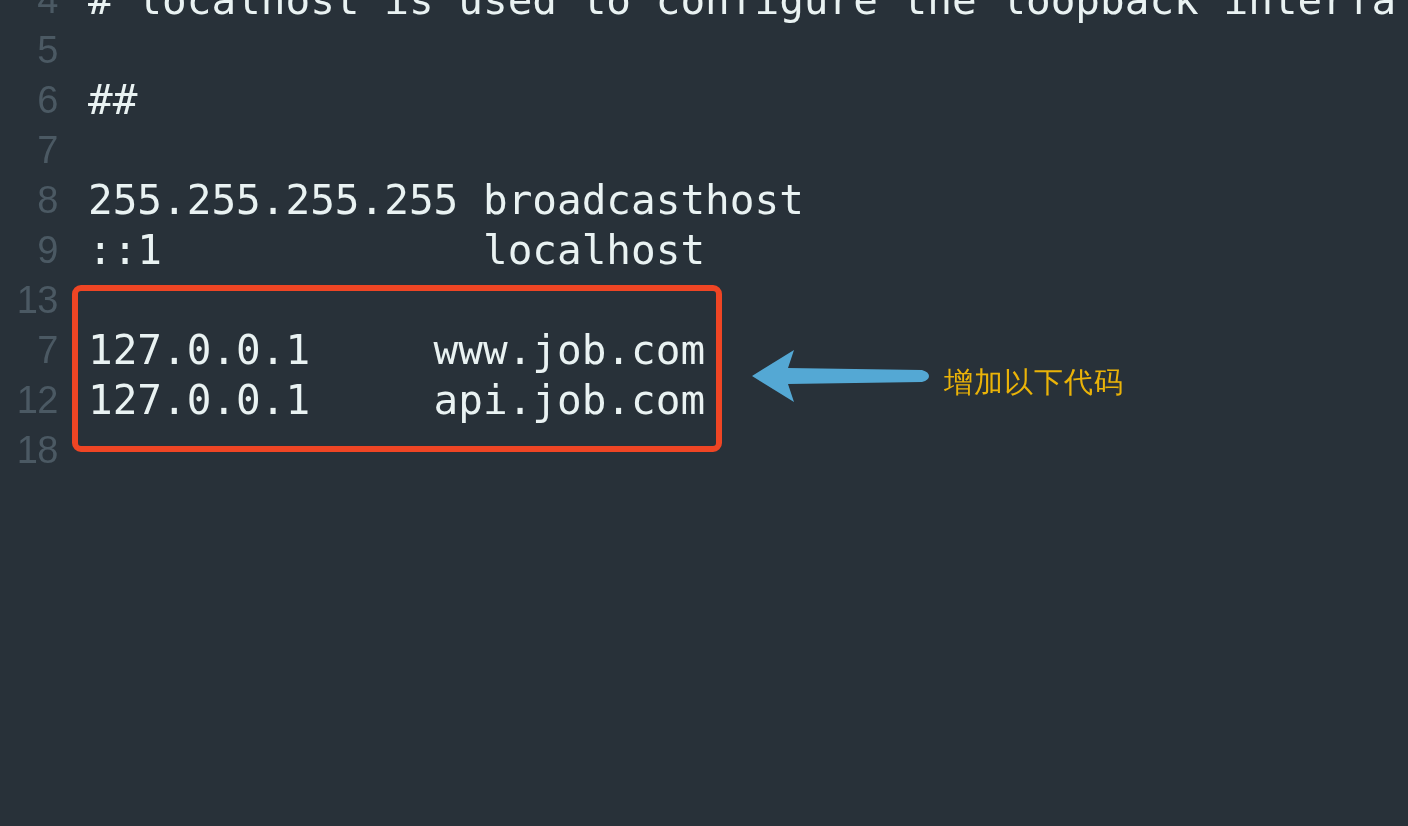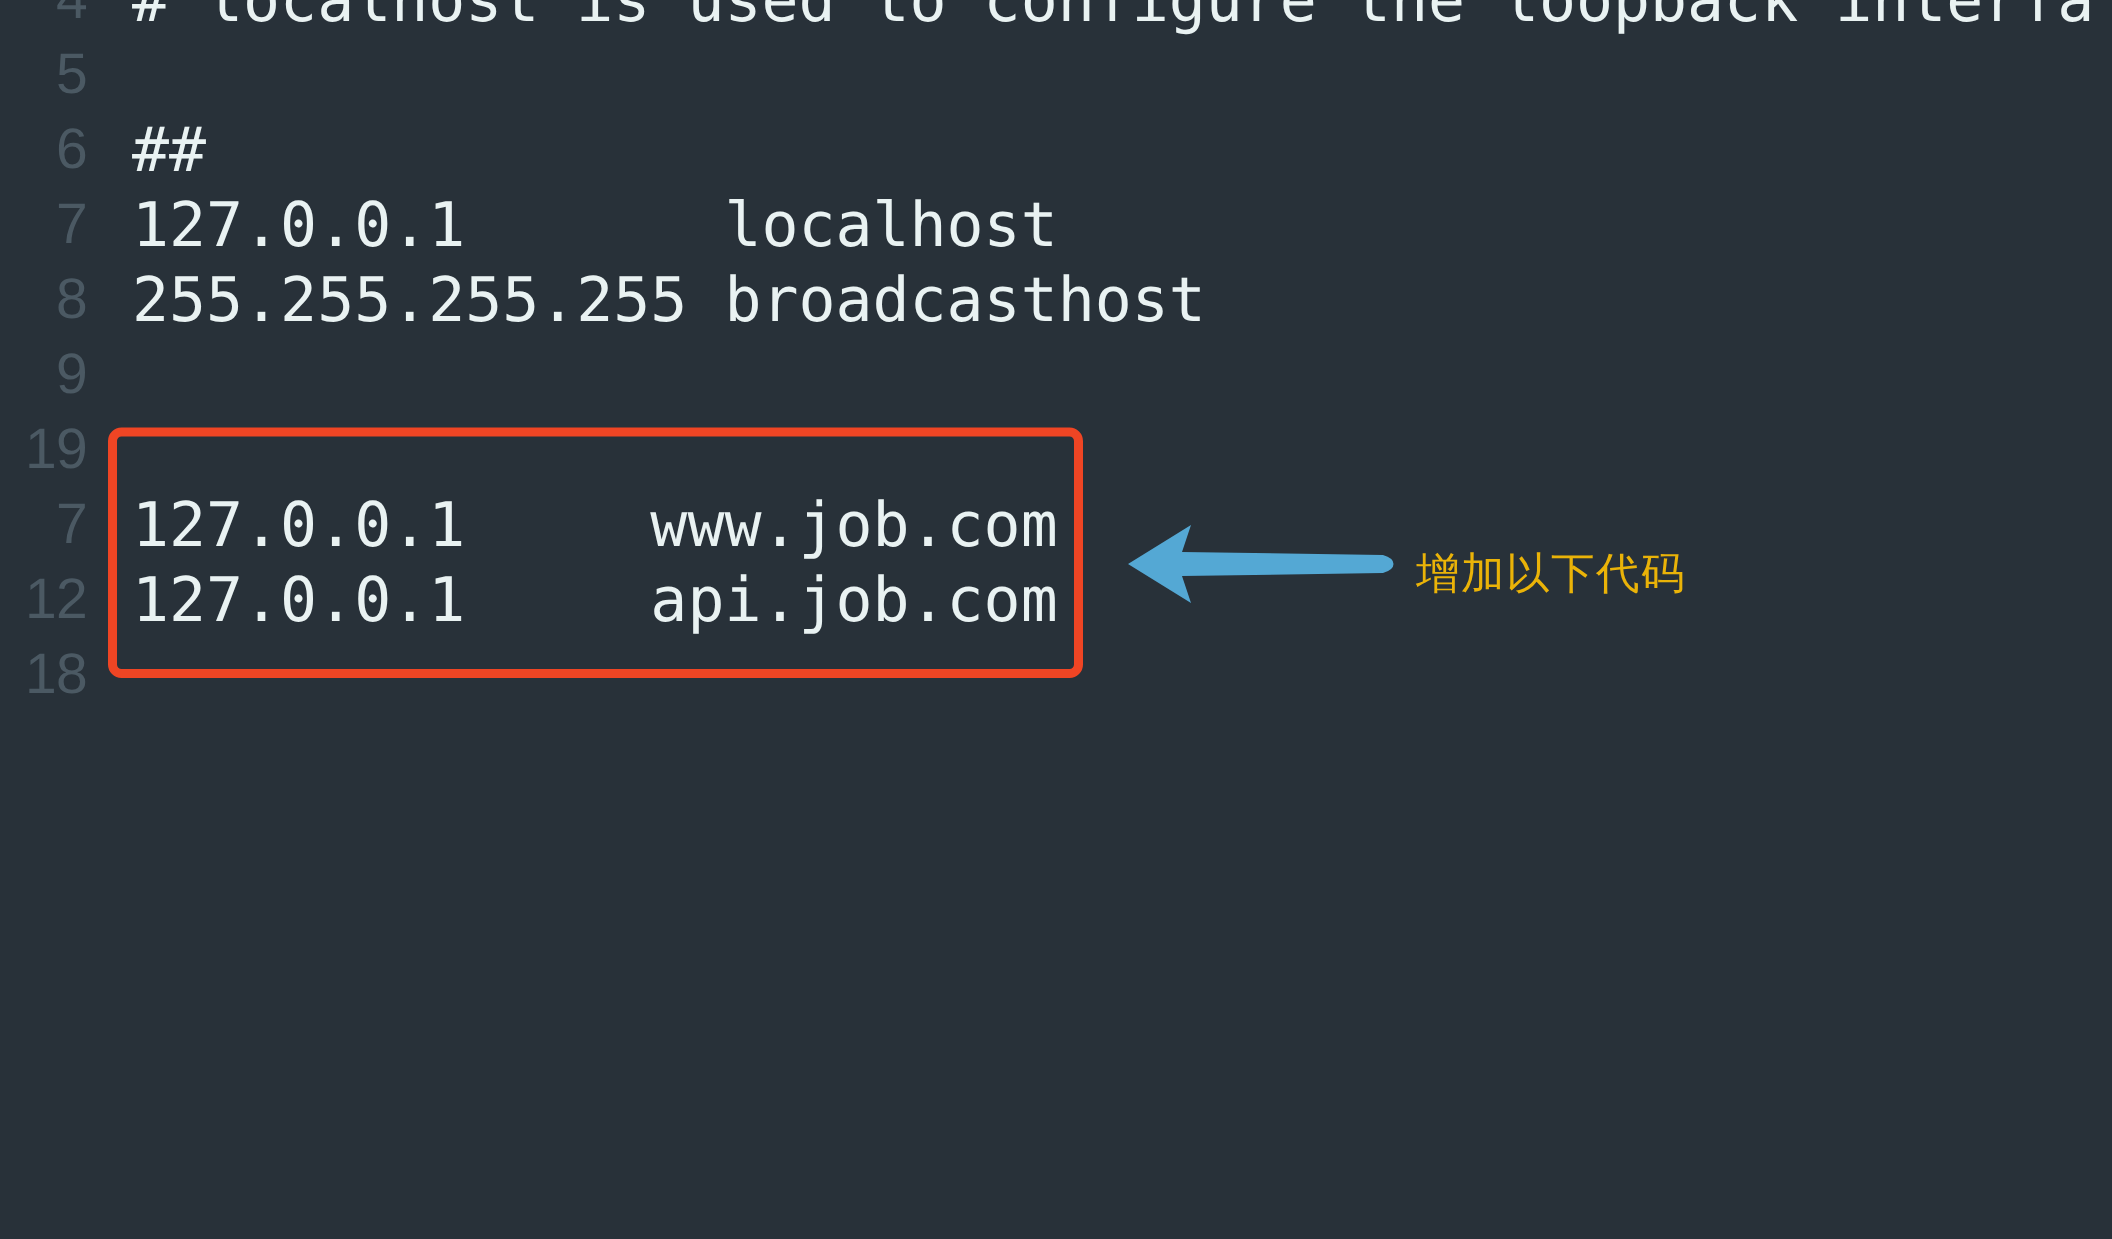--- a/index.html
+++ b/index.html
@@ -107,31 +107,31 @@
 
 <div id="editor">
 
   <div id="gutter">
     <div class="lnum" style="top:-25px">4</div>
     <div class="lnum" style="top:25px">5</div>
     <div class="lnum" style="top:75px">6</div>
     <div class="lnum" style="top:125px">7</div>
     <div class="lnum" style="top:175px">8</div>
     <div class="lnum" style="top:225px">9</div>
-    <div class="lnum" style="top:275px">19</div>
+    <div class="lnum" style="top:275px">13</div>
     <div class="lnum" style="top:325px">7</div>
     <div class="lnum" style="top:375px">12</div>
     <div class="lnum" style="top:425px">18</div>
   </div>
 
   <div id="code">
     <div class="cline" style="top:-25px"># localhost is used to configure the loopback interfa</div>
     <div class="cline" style="top:75px">##</div>
-    <div class="cline" style="top:125px">127.0.0.1       localhost</div>
     <div class="cline" style="top:175px">255.255.255.255 broadcasthost</div>
+    <div class="cline" style="top:225px">::1             localhost</div>
     <div class="cline" style="top:275px"></div>
     <div class="cline" style="top:325px">127.0.0.1     www.job.com</div>
     <div class="cline" style="top:375px">127.0.0.1     api.job.com</div>
     <div class="cline" style="top:425px"></div>
   </div>
 
   <div id="redbox"></div>
 
   <svg id="arrow" viewBox="0 0 182 56" xmlns="http://www.w3.org/2000/svg">
     <path d="M4 28 L46 2 L40 20 L174 22 Q181 24 181 28 Q181 32 174 34 L40 36 L46 54 Z" fill="#54a8d4"></path>

